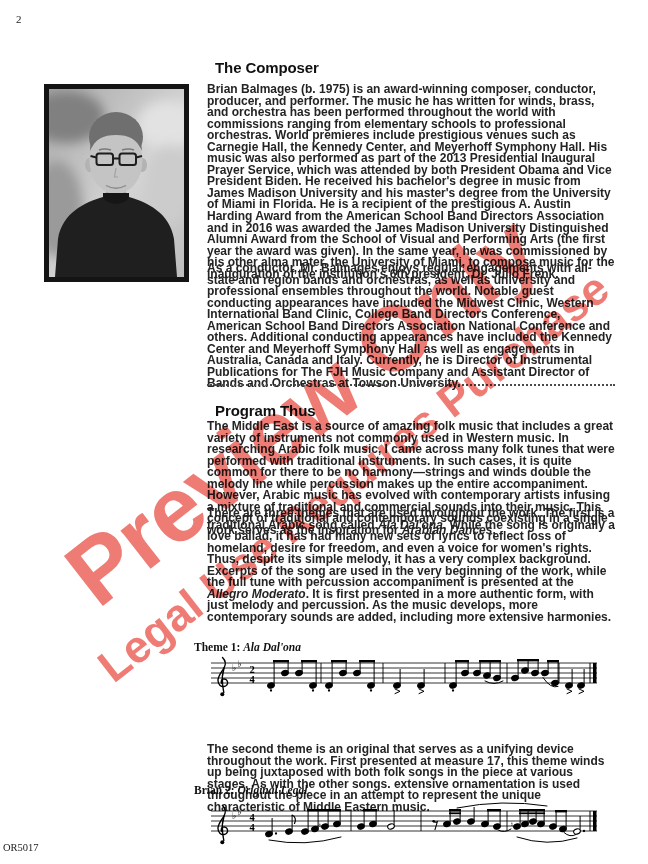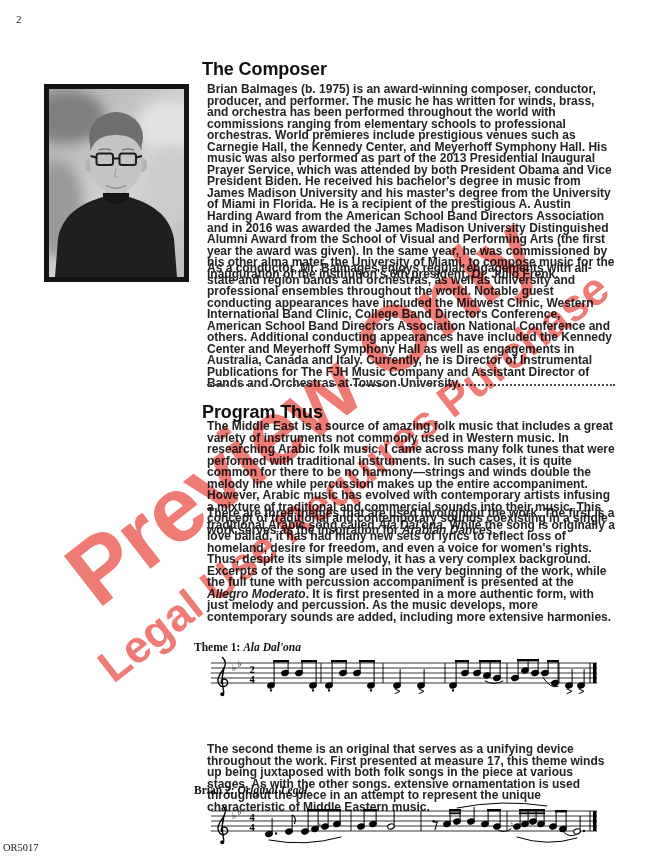--- a/index.html
+++ b/index.html
@@ -8,21 +8,21 @@
     background:#ffffff; overflow:hidden;
     font-family:"Liberation Sans", sans-serif; color:#1e1e1e;
   }
   .abs { position:absolute; }
   .pagenum { left:16px; top:13px; font:11px "Liberation Serif", serif; color:#222; }
   .catalog { left:3px; top:834px; font:10.5px "Liberation Serif", serif; color:#222;margin-top:8px; }
 
   .photo-frame { left:44px; top:84px; width:135px; height:188px; border:5px solid #141414; background:#cfcfcf; }
   .photo-frame svg { display:block; }
 
-  .h2 { left:202px; font-size:18px; font-weight:bold; color:#101010; letter-spacing:-0.1px; }
+  .h2 { left:215px; font-size:15px; font-weight:bold; color:#101010; letter-spacing:-0.1px; }
   .composer-heading { top:59px; }
   .pn-heading { top:402px; }
 
   .p { left:207px; width:410px; font-size:12px; line-height:11.55px; color:#242424;font-weight:bold; }
   .p i { font-style:italic; }
   .p-c1 { top:84px; }
   .p-c2 { top:263px; }
   .p-n1 { top:421px; }
   .p-n2 { top:508px; }
   .p-a1 { top:744px; }

